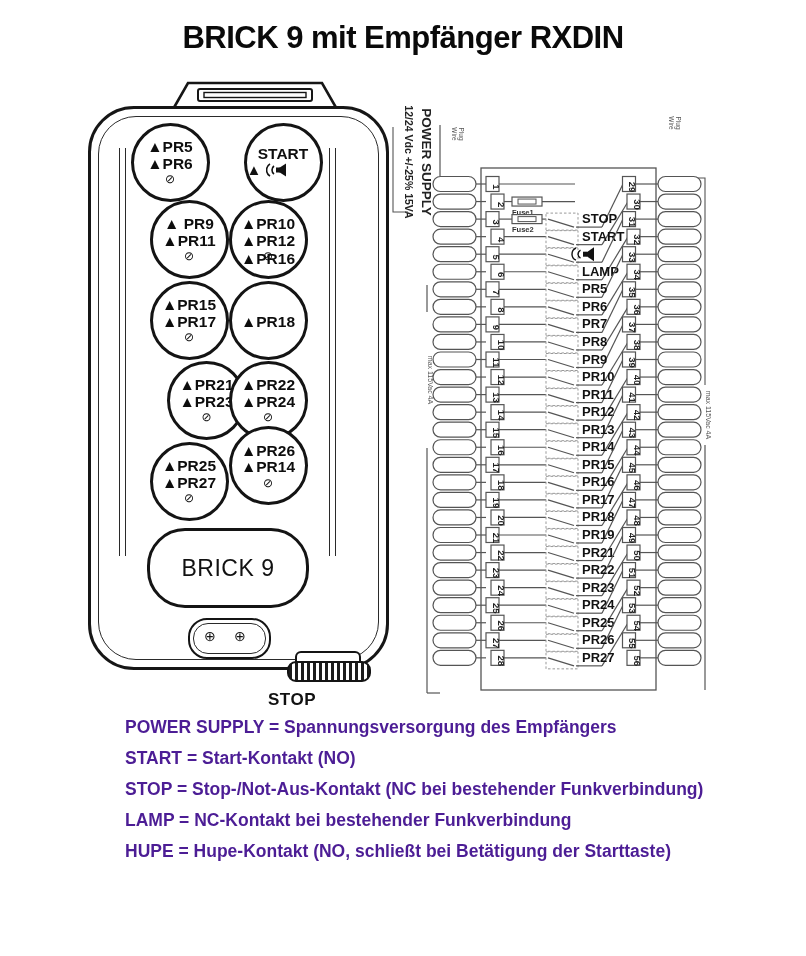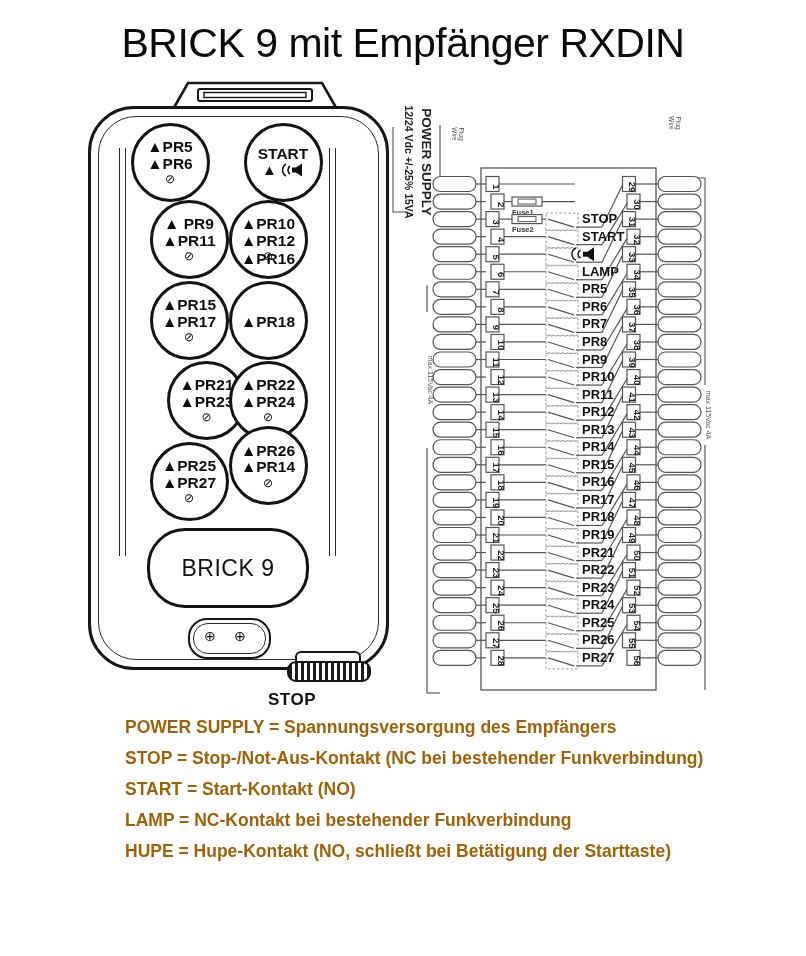--- a/index.html
+++ b/index.html
@@ -1,32 +1,32 @@
 <!DOCTYPE html>
 <html><head>
 <meta charset="utf-8">
 <style>
   html,body{margin:0;padding:0;background:#fff;}
   #stage{position:relative;width:806px;height:956px;background:#fff;overflow:hidden;
          font-family:"Liberation Sans",sans-serif;color:#111;}
   
   #title{position:absolute;left:0;top:20px;width:806px;text-align:center;
-         font-size:41px;font-weight:400;letter-spacing:-0.5px;color:#0a0a0a;}
+         font-size:31px;font-weight:700;letter-spacing:-0.5px;color:#0a0a0a;}
   
   #remote{position:absolute;left:0;top:0;width:450px;height:720px;}
   .body-outer{position:absolute;left:88px;top:106px;width:295px;height:558px;
               border:3px solid #161616;border-radius:46px;background:#fff;}
   .body-inner{position:absolute;left:7px;top:7px;right:7px;bottom:7px;
               border:1.6px solid #2a2a2a;border-radius:38px;}
   .rail{position:absolute;top:148px;width:5px;height:408px;border-left:1.6px solid #2a2a2a;
         border-right:1.6px solid #2a2a2a;}
   #rail-left{left:119px;} #rail-right{left:329px;}
   #topcap{position:absolute;left:160px;top:80px;}
   .rbtn{position:absolute;width:73px;height:73px;border:3px solid #141414;border-radius:50%;
-        background:#fff;display:flex;flex-direction:column;align-items:center;justify-content:center;
+        background:#fff;display:flex;flex-direction:column;justify-content:center;
         text-align:center;}
   .rbtn .bl{font-size:15.5px;font-weight:700;line-height:16.5px;white-space:nowrap;color:#0d0d0d;}
   .rbtn .slash{font-size:12px;line-height:11px;margin-top:2px;color:#0d0d0d;}
   .rbtn .ssub{display:flex;align-items:center;gap:5px;font-size:15px;font-weight:700;line-height:16px;}
   #brick-label{position:absolute;left:147px;top:528px;width:156px;height:74px;
                border:3px solid #141414;border-radius:38px;background:#fff;
                display:flex;align-items:center;justify-content:center;
                font-size:23px;font-weight:400;letter-spacing:.5px;}
   #battery{position:absolute;left:188px;top:618px;width:79px;height:37px;
            border:2.4px solid #141414;border-radius:19px;background:#fff;}
@@ -38,21 +38,21 @@
              border:2px solid #141414;border-radius:6px;background:#fff;}
   #stopbump2{position:absolute;left:287px;top:661px;width:80px;height:17px;
              border:2px solid #141414;border-radius:9px;
              background:repeating-linear-gradient(90deg,#1c1c1c 0 3px,#fff 3px 6px);}
   #remote-stop{position:absolute;left:252px;top:690px;width:80px;text-align:center;
                font-size:17px;font-weight:700;letter-spacing:.5px;}
   
   #receiver{position:absolute;left:388px;top:80px;}
   
   #legend{position:absolute;left:125px;top:712px;width:670px;}
-  .legend-line{font-size:17.5px;font-weight:700;line-height:31px;color:#a16207;white-space:nowrap;}
+  .legend-line{font-size:17.5px;font-weight:700;line-height:31px;color:#4c1d95;white-space:nowrap;}
 </style>
 </head>
 <body>
 
 <div id="stage">
 
   <div id="title">BRICK 9 mit Empfänger RXDIN</div>
 
   <div id="remote">
     <svg id="topcap" width="190" height="34" viewBox="0 0 190 34">
@@ -550,18 +550,18 @@
       <line x1="247.5" y1="560.3" x2="270" y2="560.3" stroke="#555555" stroke-width="1.2"></line>
       <rect x="270" y="552.8" width="43" height="15" rx="7.5" fill="#fff" stroke="#555555" stroke-width="1.2"></rect>
       <rect x="239" y="570.35" width="13" height="15" fill="#fff" stroke="#555555" stroke-width="1.2"></rect>
       <text x="245.5" y="580.85" font-size="9.5" font-weight="600" fill="#222" text-anchor="middle" font-family="&quot;Liberation Sans&quot;,sans-serif" transform="rotate(90 245.5 580.85)">56</text>
       <line x1="252" y1="577.85" x2="270" y2="577.85" stroke="#555555" stroke-width="1.2"></line>
       <rect x="270" y="570.35" width="43" height="15" rx="7.5" fill="#fff" stroke="#555555" stroke-width="1.2"></rect>
     </svg>
 
   <div id="legend">
     <div class="legend-line">POWER SUPPLY = Spannungsversorgung des Empfängers</div>
+    <div class="legend-line">START = Start-Kontakt (NO)</div>
     <div class="legend-line">STOP = Stop-/Not-Aus-Kontakt (NC bei bestehender Funkverbindung)</div>
-    <div class="legend-line">START = Start-Kontakt (NO)</div>
     <div class="legend-line">LAMP = NC-Kontakt bei bestehender Funkverbindung</div>
     <div class="legend-line">HUPE = Hupe-Kontakt (NO, schließt bei Betätigung der Starttaste)</div>
   </div>
 </div>
 
 </body></html>

